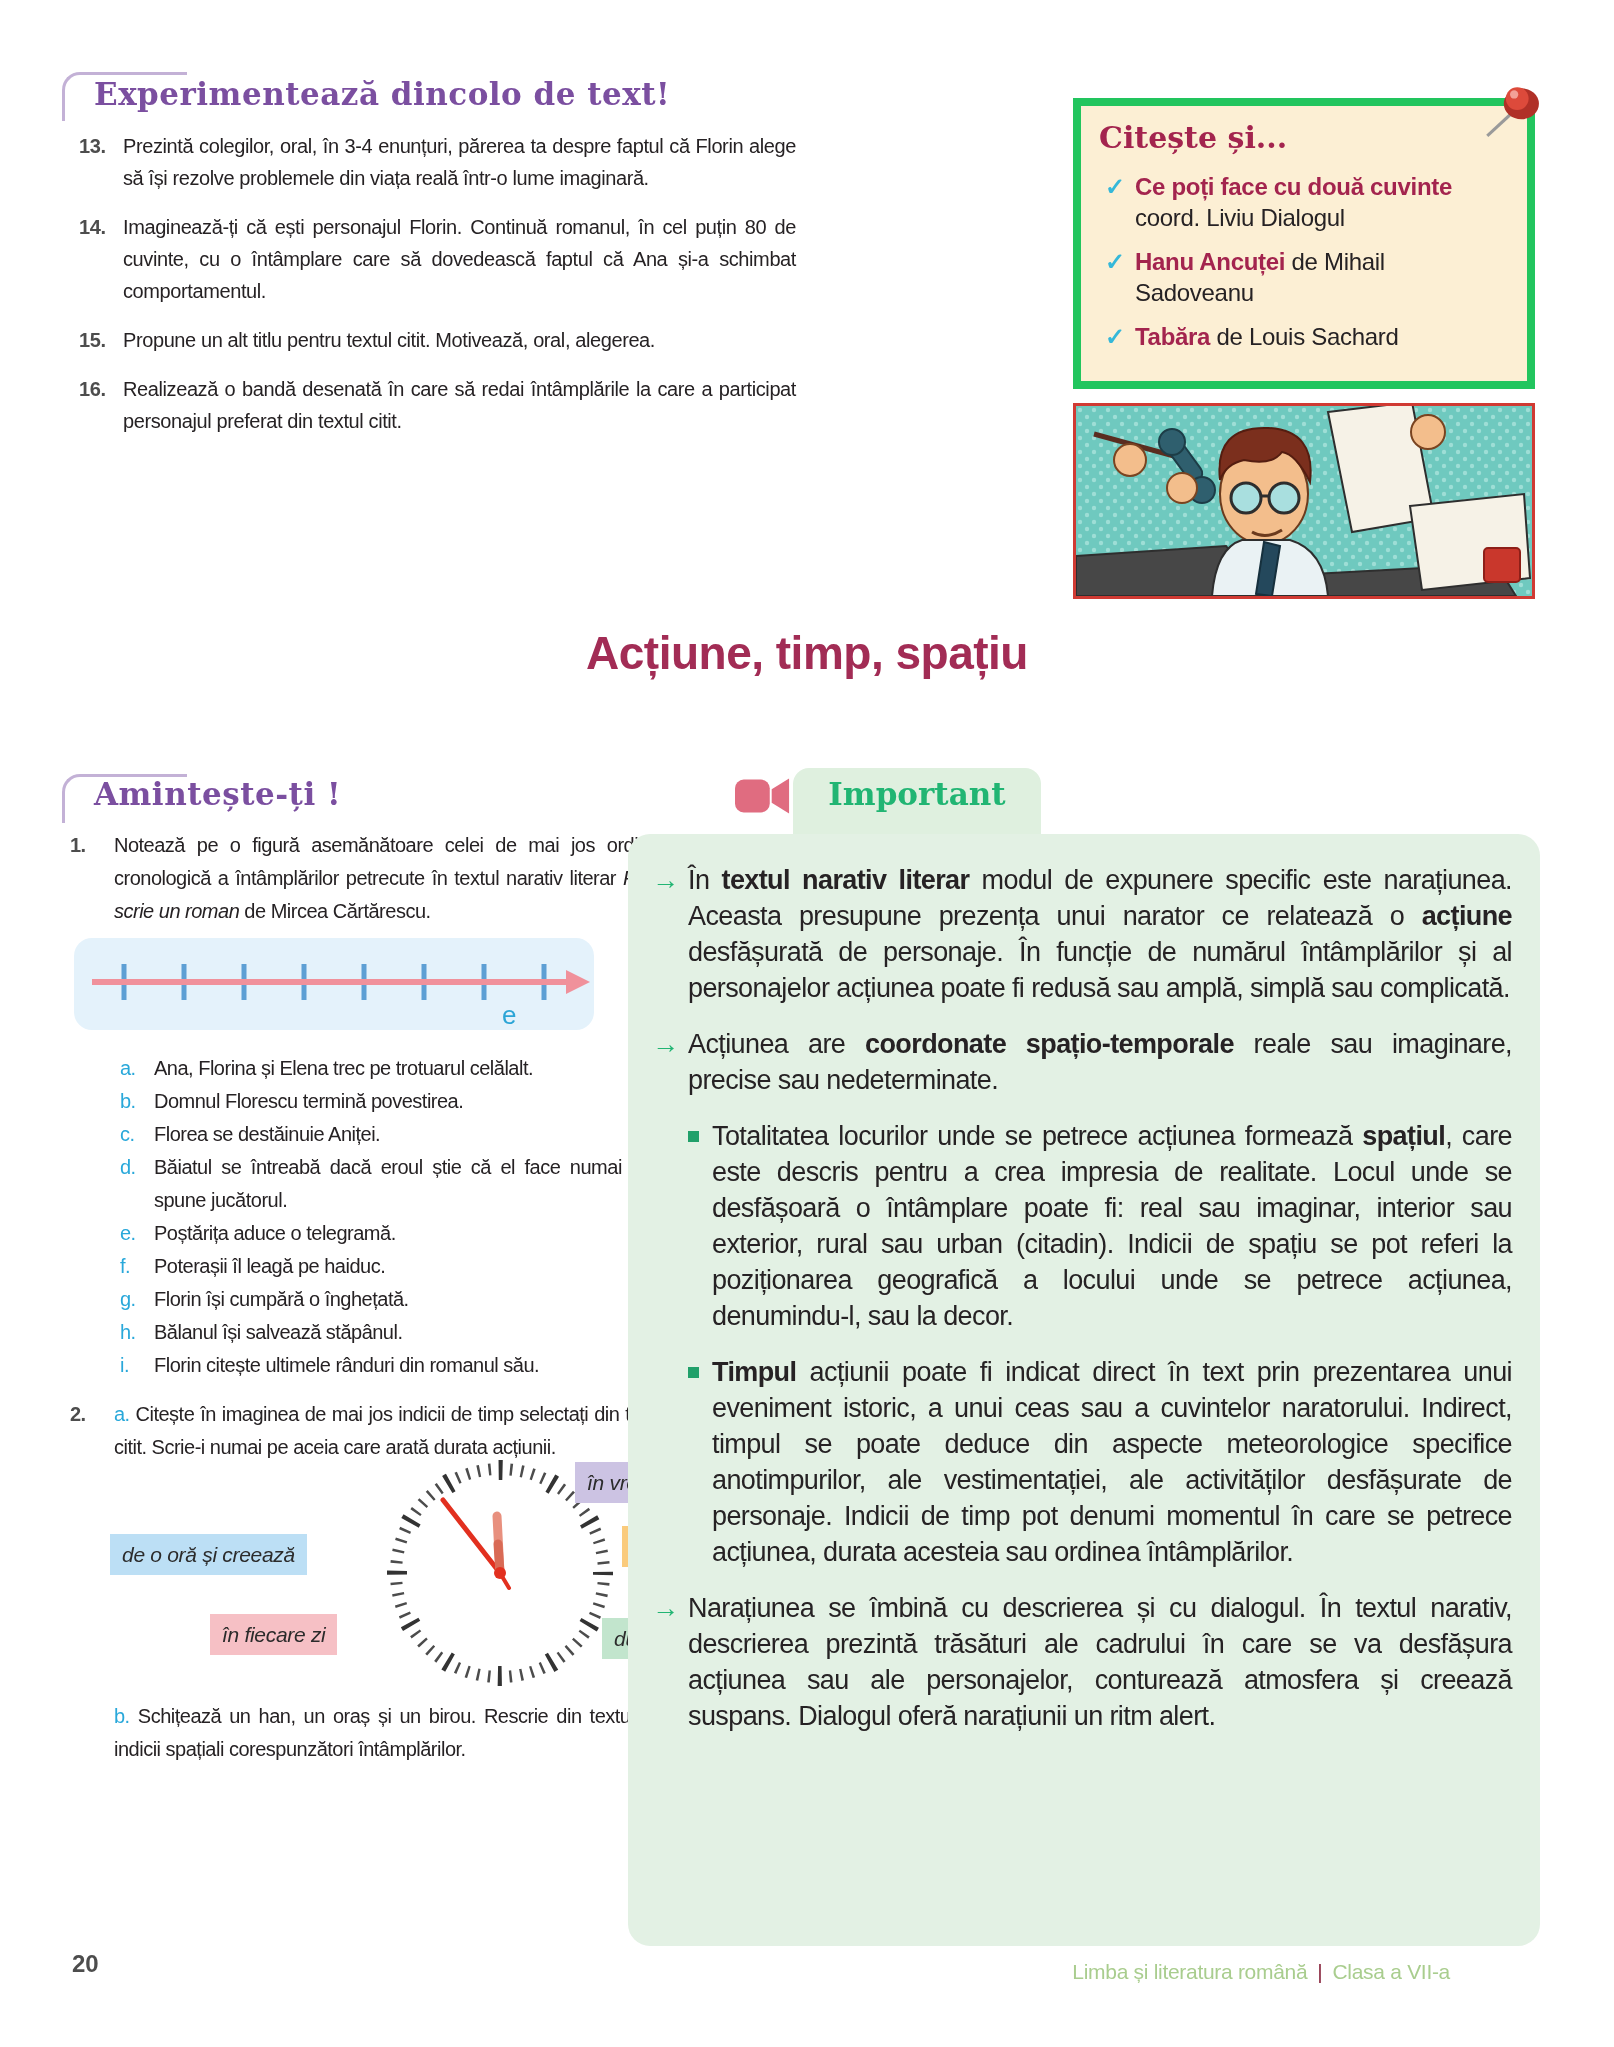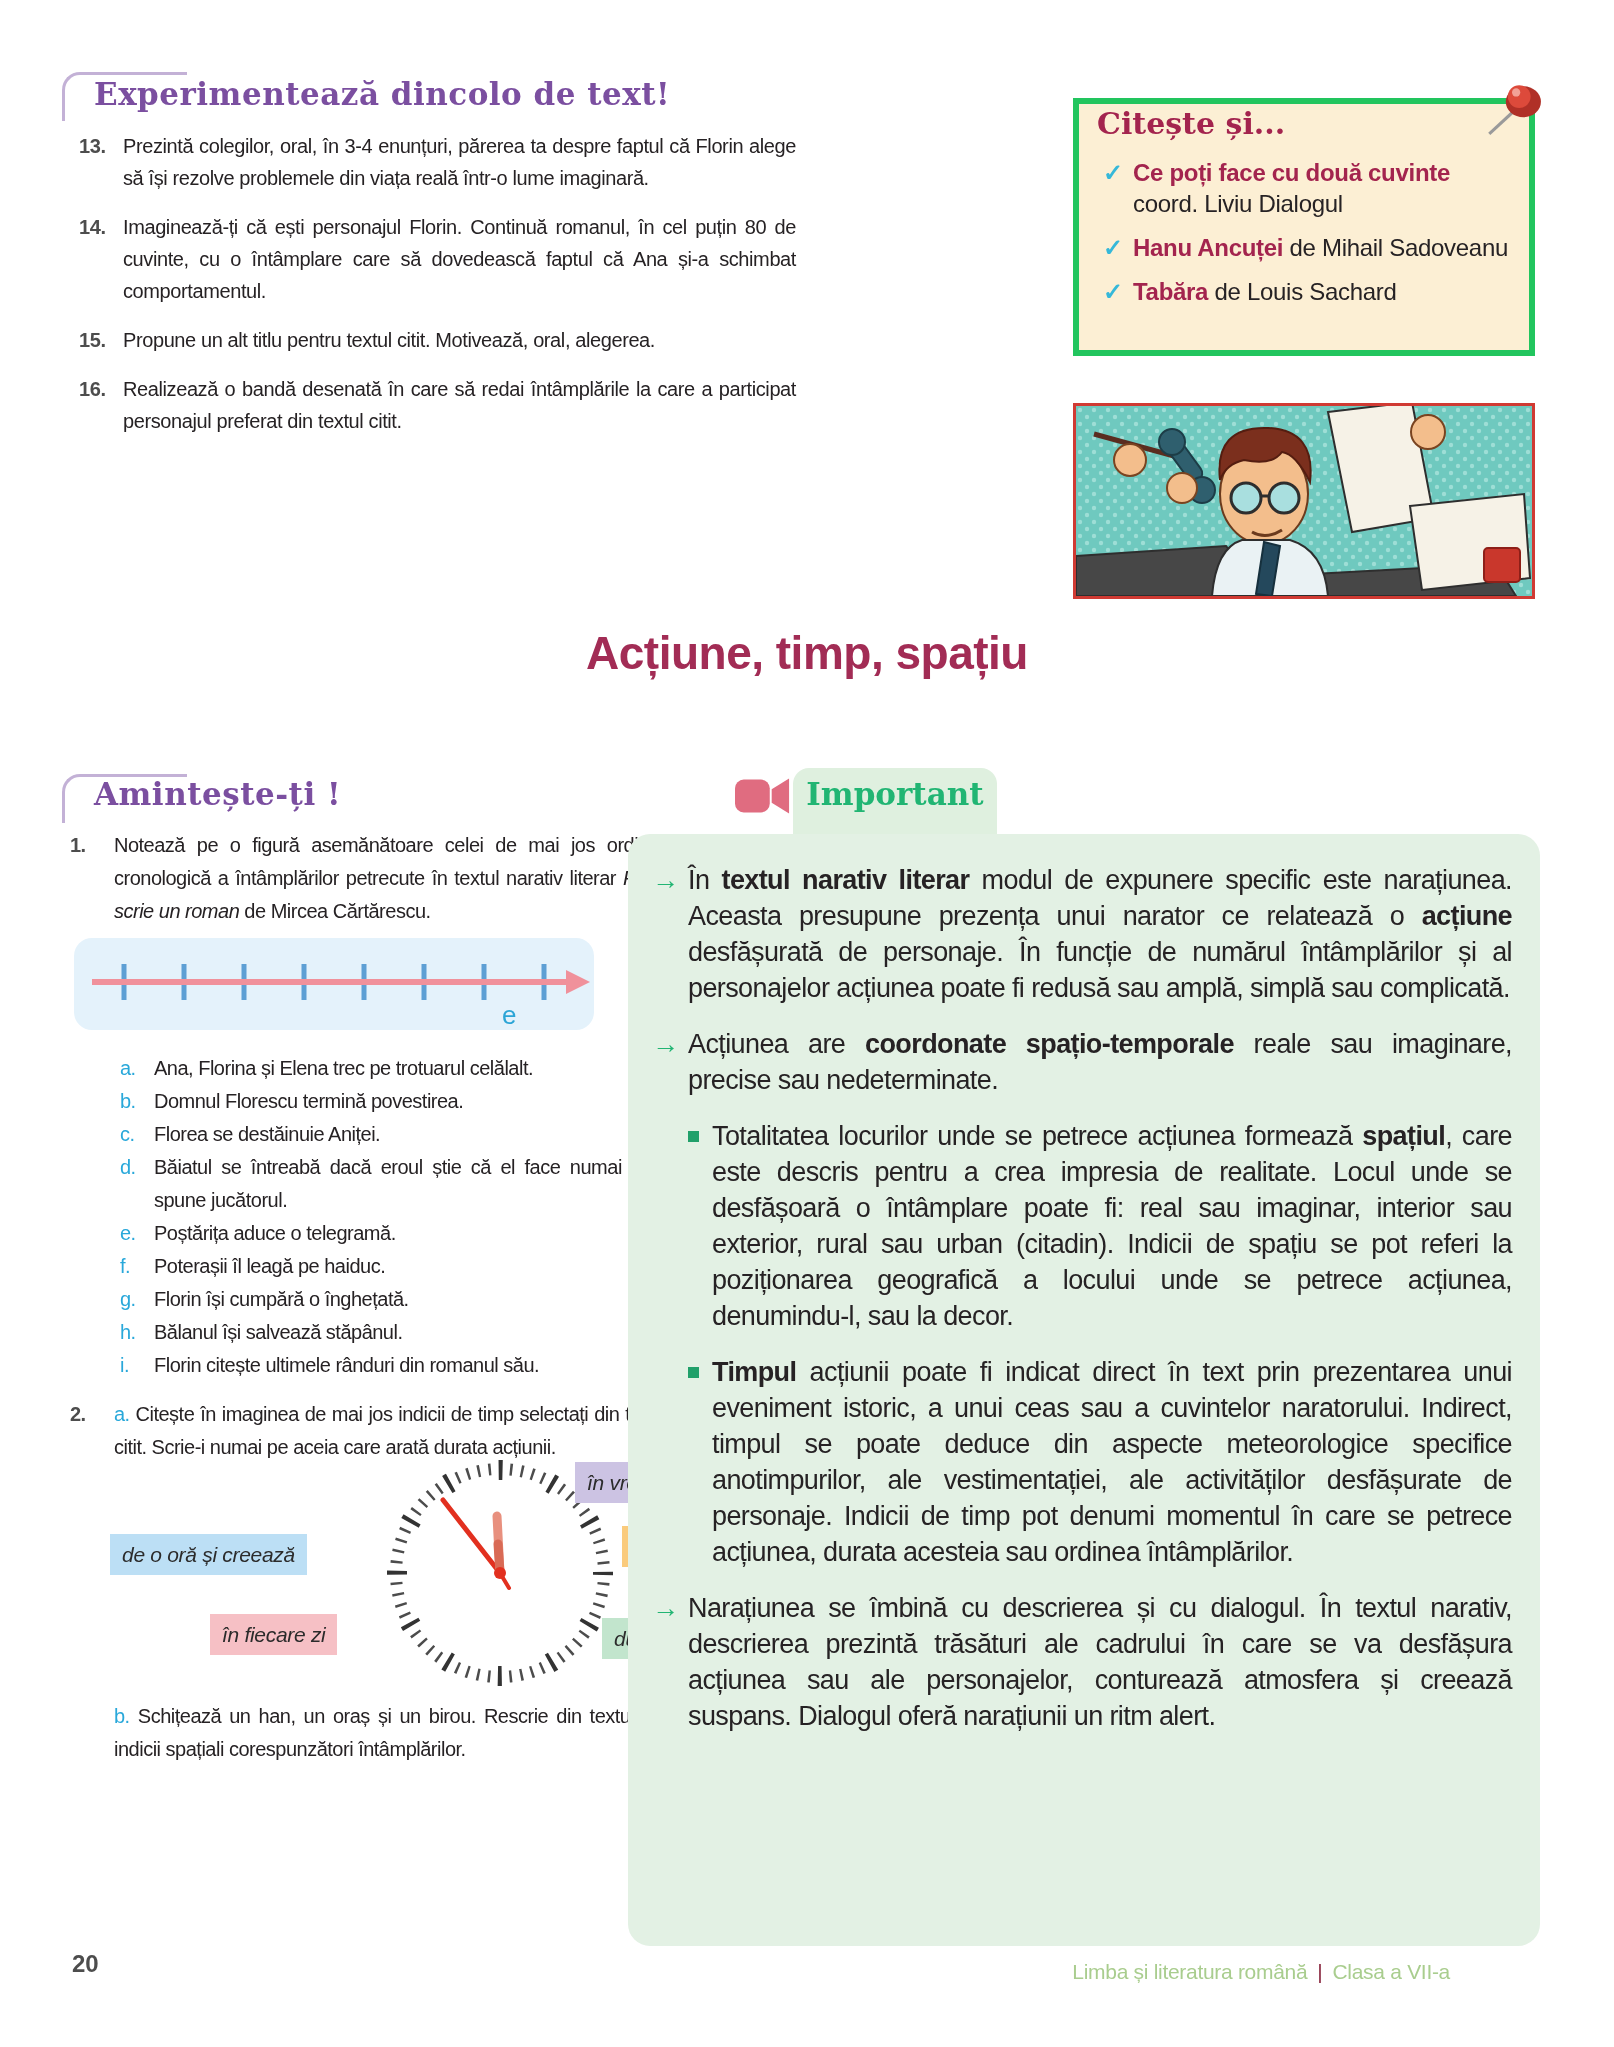--- a/index.html
+++ b/index.html
@@ -14,21 +14,21 @@
            border-left:3px solid #C3B1D6;border-top:3px solid #C3B1D6;border-top-left-radius:18px;}
   .sec-title{position:relative;margin:0 0 18px 24px;font-size:31px;color:#7B4FA0;letter-spacing:.5px;}
   
   .exp{position:absolute;left:70px;top:76px;width:735px;}
   .ex-list{list-style:none;margin:9px;padding:0;font-size:20px;line-height:32px;letter-spacing:-0.4px;}
   .ex-list li{display:flex;margin-bottom:17px;}
   .num{flex:0 0 44px;font-weight:700;color:#4D4D4D;}
   .just{text-align:justify;}
   
   .readbox{position:absolute;left:1073px;top:98px;width:462px;min-height:258px;background:#FCEFD4;
-           border:6px solid #22c55e;padding:0 18px 16px 18px;box-sizing:border-box;}
+           border:8px solid #22c55e;padding:12px 18px 16px 18px;box-sizing:border-box;}
   .readbox h3{margin:2px 0 16px 0;font-size:30px;color:#A3244E;}
   .readbox ul{list-style:none;margin:0;padding:0 0 0 6px;font-size:24px;line-height:31px;letter-spacing:-0.3px;}
   .readbox li{display:flex;margin-bottom:13px;}
   .check{flex:0 0 30px;color:#35B8D9;font-weight:700;font-size:24px;}
   .btitle{font-weight:700;color:#A3244E;}
   .pin{position:absolute;right:-14px;top:-26px;}
   
   .comic{position:absolute;left:1073px;top:403px;margin:0;border:3px solid #D03A33;line-height:0;}
   
   .main-title{position:absolute;left:0;right:0;top:626px;margin:0;text-align:center;
@@ -46,21 +46,21 @@
   .tlabel{position:absolute;font-style:italic;font-size:21px;letter-spacing:-0.3px;
           padding:4px 12px;color:#2b2b2b;white-space:nowrap;}
   .l-during{left:505px;top:-8px;background:#CCC3E3;}
   .l-summer{left:552px;top:56px;background:#FACB7C;}
   .l-hourhalf{left:40px;top:64px;background:#BCDFF5;}
   .l-everyday{left:140px;top:144px;background:#F6C0C5;}
   .l-after{left:532px;top:148px;background:#C2E5CD;}
   .spacer{flex:0 0 44px;}
   
   .important{position:absolute;left:628px;top:768px;width:912px;height:1178px;}
-  .imp-tab{position:absolute;left:165px;top:0;width:204px;height:80px;background:#DFF0DF;
+  .imp-tab{position:absolute;left:165px;top:0;width:248px;height:80px;background:#DFF0DF;
            border-radius:16px 16px 0 0;display:flex;align-items:flex-start;justify-content:center;padding-top:8px;box-sizing:border-box;}
   .imp-tab span{font-family:"DejaVu Serif",serif;font-weight:700;font-size:31px;color:#21B573;}
   .imp-body{position:absolute;left:0;top:66px;width:912px;height:1112px;background:#E3F1E4;
             border-radius:22px;padding:28px 28px 0 24px;box-sizing:border-box;
             font-size:27px;line-height:36px;letter-spacing:-0.6px;}
   .ip,.ib{display:flex;margin-bottom:20px;}
   .arrow{flex:0 0 36px;color:#21B573;font-weight:700;}
   .ib{margin-left:34px;}
   .sq{flex:0 0 26px;position:relative;}
   .sq::after{content:"";position:absolute;left:2px;top:13px;width:11px;height:11px;background:#21A06A;}

